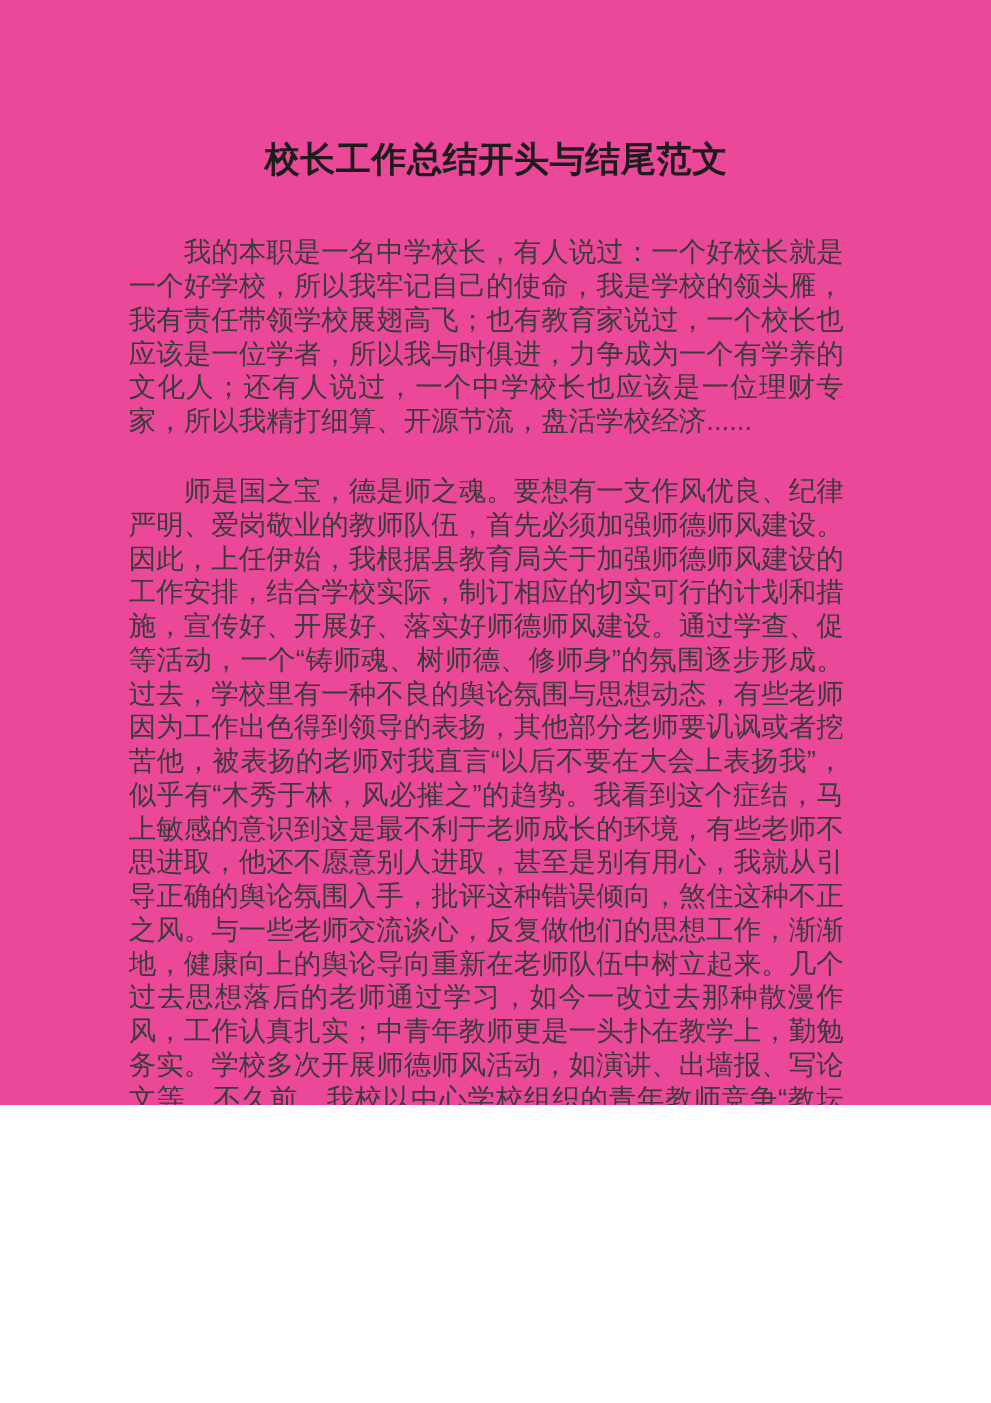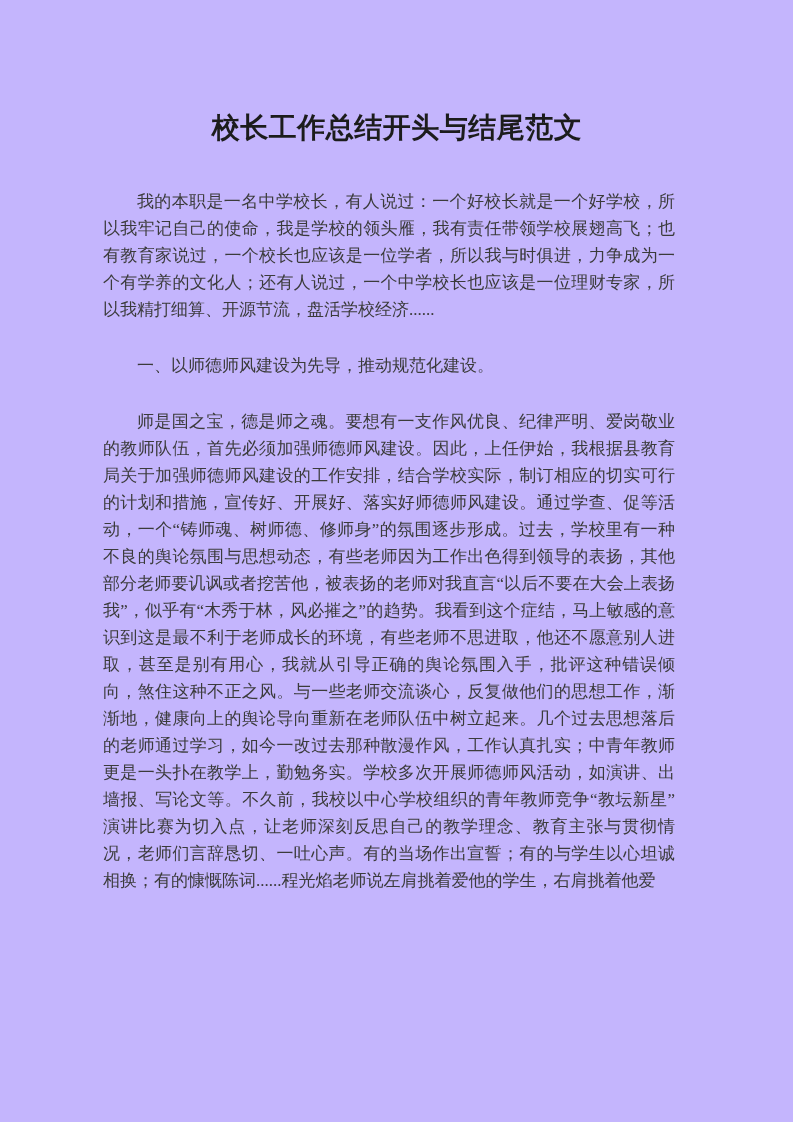--- a/index.html
+++ b/index.html
@@ -3,40 +3,40 @@
 <meta charset="utf-8">
 <style>
   html, body {
     margin: 0;
     padding: 0;
     background: #ffffff;
   }
   .page {
     position: relative;
     width: 793px;
-    height: 1122px;
+    height: 884px;
     margin: 0 auto;
-    background: #c4b5fd;
+    background: #ec4899;
     box-sizing: border-box;
     padding: 108px 102px 0 103px;
     overflow: hidden;
-    font-family: Liberation Serif, serif;
+    font-family: Liberation Sans, sans-serif;
   }
   .doc-title {
     margin: 0 0 40px 0;
     font-size: 28px;
     line-height: 40px;
     font-weight: 700;
     color: #1c1c1c;
     text-align: center;
     letter-spacing: 0.5px;
   }
   .para {
     margin: 0 16px 29px 0;
-    font-size: 17px;
+    font-size: 22px;
     line-height: 27px;
     color: #3b3b3b;
     text-align: justify;
     text-justify: inter-ideograph;
     text-indent: 2em;
     word-break: break-all;
   }
   .para:last-child {
     margin-bottom: 0;
   }
@@ -47,16 +47,15 @@
 </style>
 </head>
 <body>
 
 <div class="page">
   <h1 class="doc-title">校长工作总结开头与结尾范文</h1>
 
   <p class="para">我的本职是一名中学校长，有人说过：一个好校长就是一个好学校，所以我牢记自己的使命，我是学校的领头雁，我有责任带领学校展翅高飞；也有教育家说过，一个校长也应该是一位学者，所以我与时俱进，力争成为一个有学养的文化人；还有人说过，一个中学校长也应该是一位理财专家，所以我精打细算、开源节流，盘活学校经济......</p>
 
 
-  <p class="para section-heading">一、以师德师风建设为先导，推动规范化建设。</p>
 
   <p class="para">师是国之宝，德是师之魂。要想有一支作风优良、纪律严明、爱岗敬业的教师队伍，首先必须加强师德师风建设。因此，上任伊始，我根据县教育局关于加强师德师风建设的工作安排，结合学校实际，制订相应的切实可行的计划和措施，宣传好、开展好、落实好师德师风建设。通过学查、促等活动，一个“铸师魂、树师德、修师身”的氛围逐步形成。过去，学校里有一种不良的舆论氛围与思想动态，有些老师因为工作出色得到领导的表扬，其他部分老师要讥讽或者挖苦他，被表扬的老师对我直言“以后不要在大会上表扬我”，似乎有“木秀于林，风必摧之”的趋势。我看到这个症结，马上敏感的意识到这是最不利于老师成长的环境，有些老师不思进取，他还不愿意别人进取，甚至是别有用心，我就从引导正确的舆论氛围入手，批评这种错误倾向，煞住这种不正之风。与一些老师交流谈心，反复做他们的思想工作，渐渐地，健康向上的舆论导向重新在老师队伍中树立起来。几个过去思想落后的老师通过学习，如今一改过去那种散漫作风，工作认真扎实；中青年教师更是一头扑在教学上，勤勉务实。学校多次开展师德师风活动，如演讲、出墙报、写论文等。不久前，我校以中心学校组织的青年教师竞争“教坛新星”演讲比赛为切入点，让老师深刻反思自己的教学理念、教育主张与贯彻情况，老师们言辞恳切、一吐心声。有的当场作出宣誓；有的与学生以心坦诚相换；有的慷慨陈词......程光焰老师说左肩挑着爱他的学生，右肩挑着他爱</p>
 </div>
 
 </body></html>

